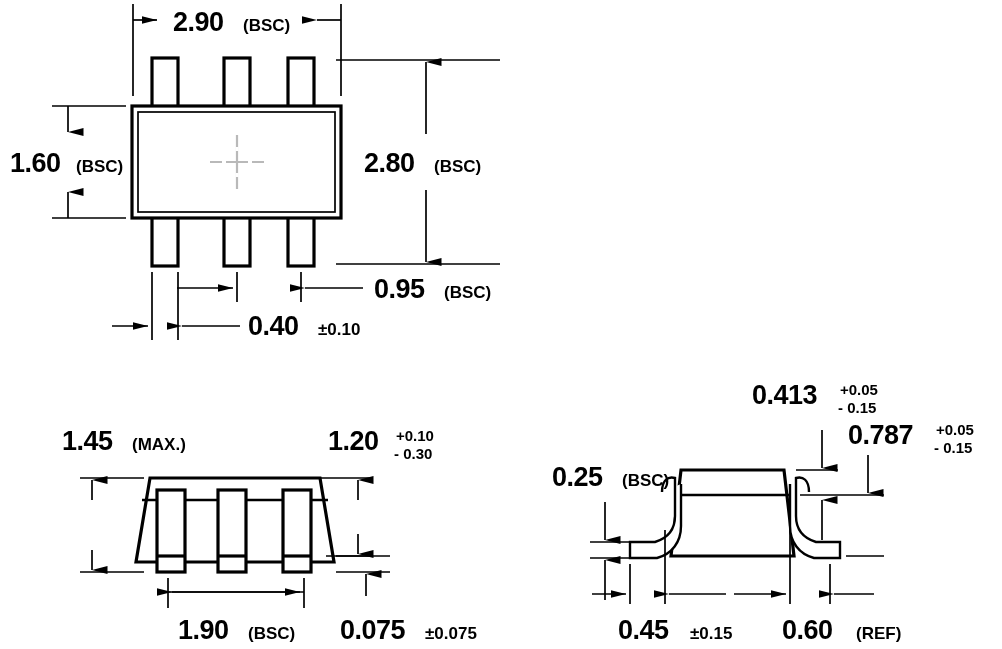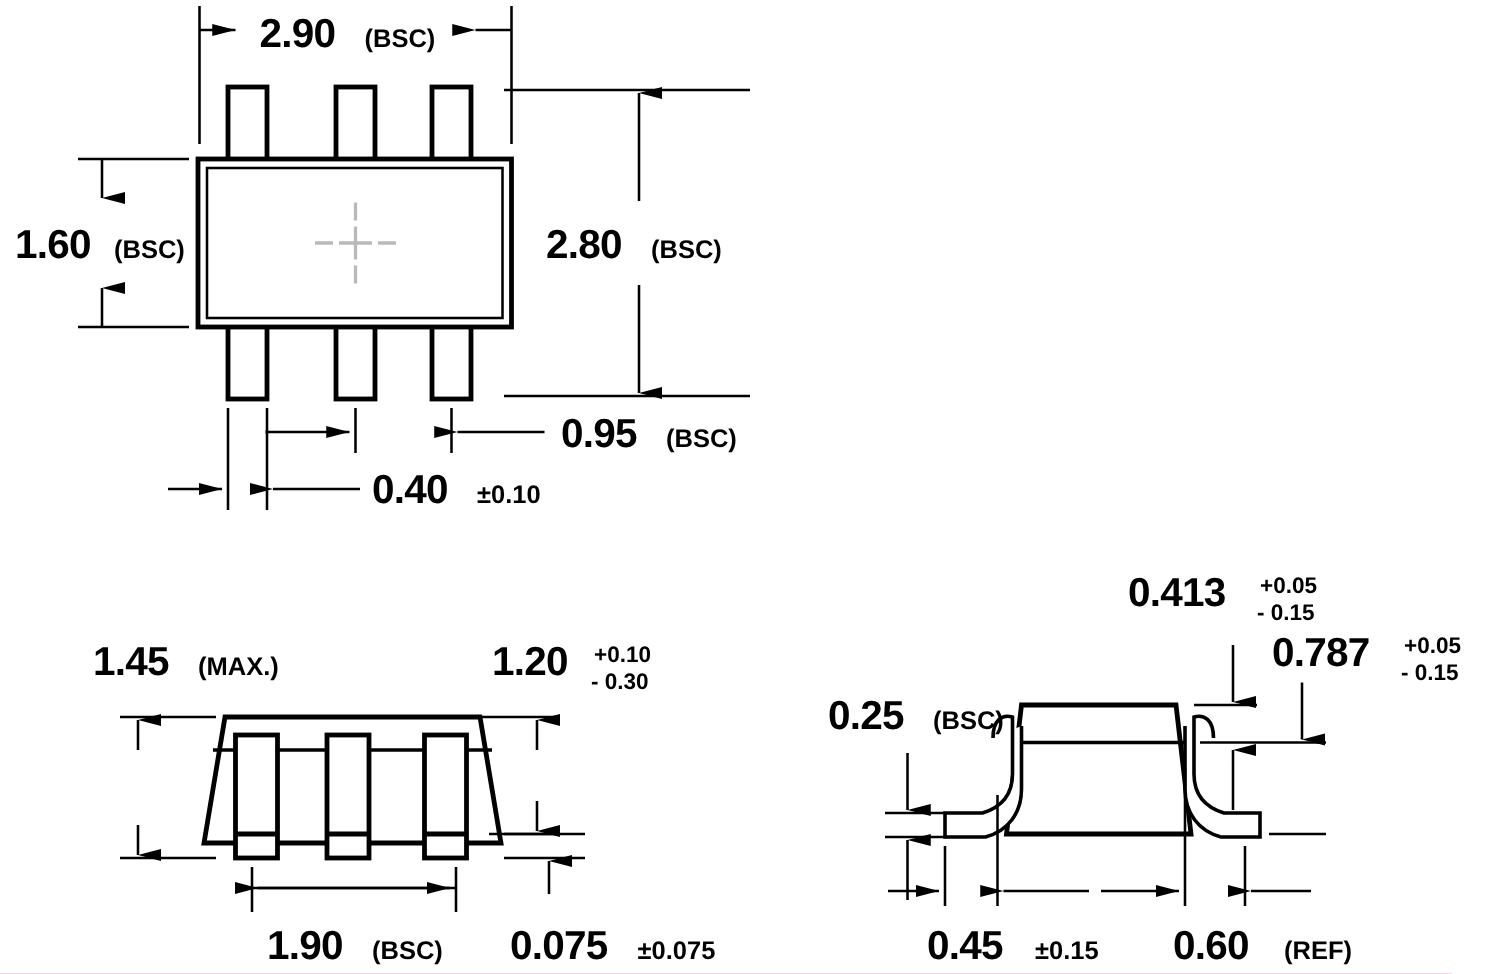--- a/index.html
+++ b/index.html
@@ -1,18 +1,18 @@
 <!DOCTYPE html>
 <html><head>
 <meta charset="utf-8">
 <style>
   html,body{margin:0;padding:0;background:#ffffff;}
   body{width:1002px;height:649px;overflow:hidden;
        font-family:"Liberation Sans", sans-serif;color:#000;}
-  #sheet{position:relative;width:968px;height:649px;background:#ec4899;}
+  #sheet{position:relative;width:968px;height:649px;background:#a3a3a3;}
   svg{display:block;}
   .dim-text{font-family:"Liberation Sans", sans-serif;fill:#000;}
   .val{font-size:27px;font-weight:bold;letter-spacing:-0.5px;}
   .suf{font-size:17px;font-weight:bold;}
   .tolnum{font-size:15px;font-weight:bold;}
   .ln{stroke:#000;fill:none;}
   .thick{stroke-width:3.2;}
   .med{stroke-width:2.4;}
   .thin{stroke-width:1.7;}
   .ctr{stroke:#b9b9b9;stroke-width:2.2;fill:none;}

